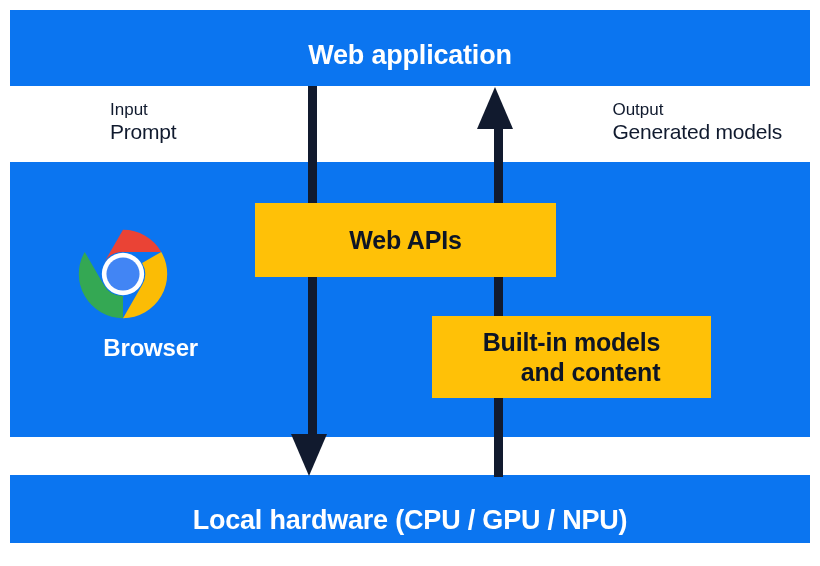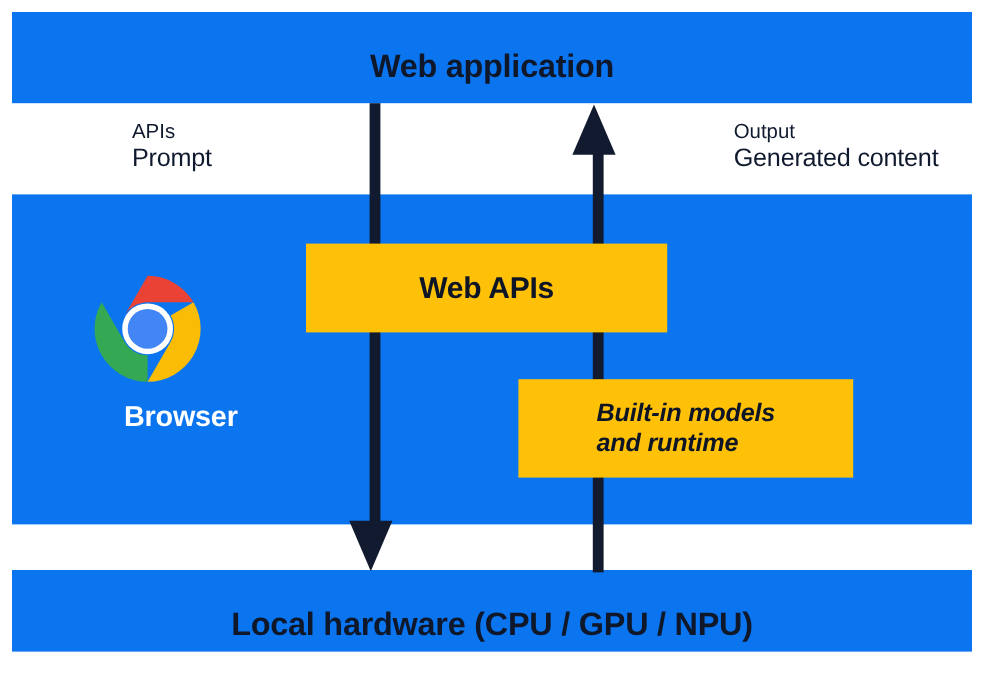--- a/index.html
+++ b/index.html
@@ -24,21 +24,21 @@
     background: #0B75F0;
   }
   #band-top      { left: 10px; top: 10px;  width: 800px; height: 76px; }
   #band-middle   { left: 10px; top: 162px; width: 800px; height: 275px; }
   #band-bottom   { left: 10px; top: 475px; width: 800px; height: 68px; }
 
   .band-title {
     position: absolute;
     left: 0; right: 0;
     text-align: center;
-    color: #0f172a;
+    color: #ffffff;
     font-weight: bold;
     font-size: 27px;
     letter-spacing: -0.2px;
   }
   #band-top .band-title    { top: 30px; }
   #band-bottom .band-title { top: 30px; }
 
   
   .arrow-shaft {
     position: absolute;
@@ -85,34 +85,33 @@
   #flow-input  { left: 110px; top: 100px; text-align: left; }
   #flow-output { right: 38px; top: 100px; text-align: left; }
 
   
   .amber-box {
     position: absolute;
     background: #FFC107;
     display: flex;
     align-items: center;
     justify-content: center;
-    text-align: left;
+    text-align: right;
     color: #0D1526;
     font-weight: bold;
     letter-spacing: -0.2px;
   }
   #box-web-apis {
     left: 255px; top: 203px; width: 301px; height: 74px;
     font-size: 25px;
   }
   #box-builtin {
     left: 432px; top: 316px; width: 279px; height: 82px;
-    font-size: 21px;
+    font-size: 25px;
     line-height: 1.2;
-    font-style: italic;
   }
 
   
   #browser-group {
     position: absolute;
     left: 48px; top: 228px;
     width: 150px;
     text-align: right;
   }
   #chrome-icon {
@@ -143,37 +142,37 @@
     <div class="band-title">Local hardware (CPU / GPU / NPU)</div>
   </div>
 
   <div class="arrow-shaft" id="arrow-down-shaft"></div>
   <div class="arrow-head" id="arrow-down-head"></div>
 
   <div class="arrow-shaft" id="arrow-up-shaft"></div>
   <div class="arrow-head" id="arrow-up-head"></div>
 
   <div class="flow-label" id="flow-input">
-    <span class="kind">APIs</span>
+    <span class="kind">Input</span>
     <span class="value">Prompt</span>
   </div>
 
   <div class="flow-label" id="flow-output">
     <span class="kind">Output</span>
-    <span class="value">Generated content</span>
+    <span class="value">Generated models</span>
   </div>
 
   <div class="amber-box" id="box-web-apis">
     <span>Web APIs</span>
   </div>
 
   <div class="amber-box" id="box-builtin">
     <span>
       <span>Built-in models</span><br>
-      <span>and runtime</span>
+      <span>and content</span>
     </span>
   </div>
 
   <div id="browser-group">
     <svg id="chrome-icon" width="92" height="92" viewBox="0 0 100 100">
 
       <path d="M50 2 A48 48 0 0 1 91.6 26 L50 26 A24 24 0 0 0 29.2 38 Z" fill="#EA4335"></path>
 
       <path d="M91.6 26 A48 48 0 0 1 50 98 L70.8 62 A24 24 0 0 0 70.8 38 Z" fill="#FBBC05"></path>
 

